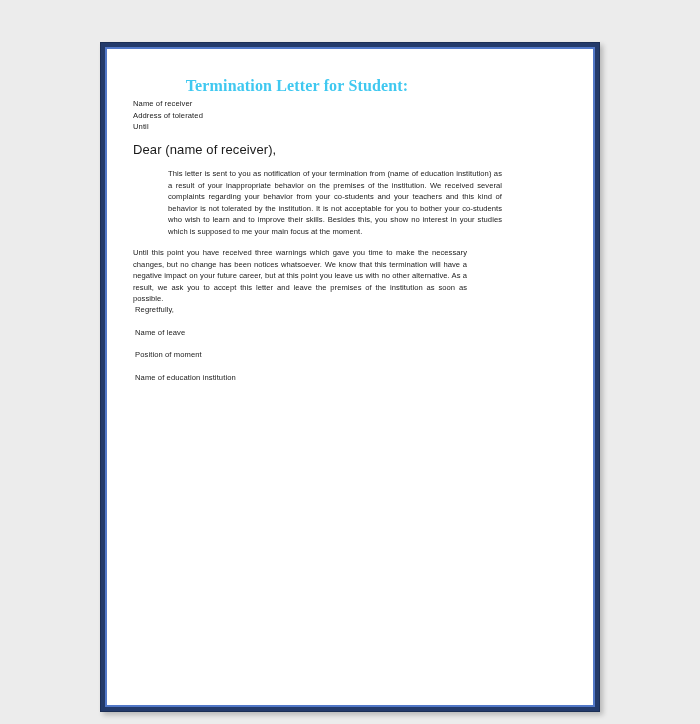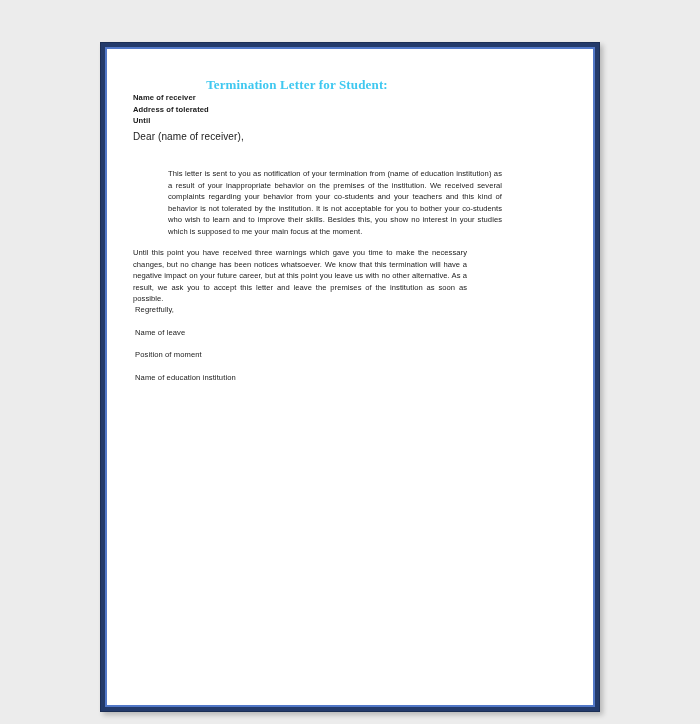--- a/index.html
+++ b/index.html
@@ -72,46 +72,45 @@
   .letter-title {
     margin: 0;
     padding: 0;
     position: absolute;
     left: 0px;
     top: 28px;
     width: 340px;
     text-align: center;
     font-family: "Liberation Serif", "DejaVu Serif", serif;
     font-weight: bold;
-    font-size: 13px;
+    font-size: 16px;
     letter-spacing: 0.15px;
     color: #3fc8f0;
     white-space: nowrap;
   }
 
   .address-block {
     position: absolute;
     left: 6px;
-    top: 43px;
+    top: 49px;
     width: 330px;
-    font-weight: bold;
   }
 
   .address-line {
     font-size: 7.6px;
     line-height: 11.6px;
     color: #1a1a1a;
     letter-spacing: 0.1px;
   }
 
   .salutation {
     position: absolute;
     left: 6px;
-    top: 82px;
-    font-size: 10px;
+    top: 95px;
+    font-size: 13px;
     line-height: 11px;
     color: #1a1a1a;
     letter-spacing: 0.1px;
   }
 
   .paragraph {
     position: absolute;
     left: 6px;
     width: 334px;
     font-size: 7.6px;

